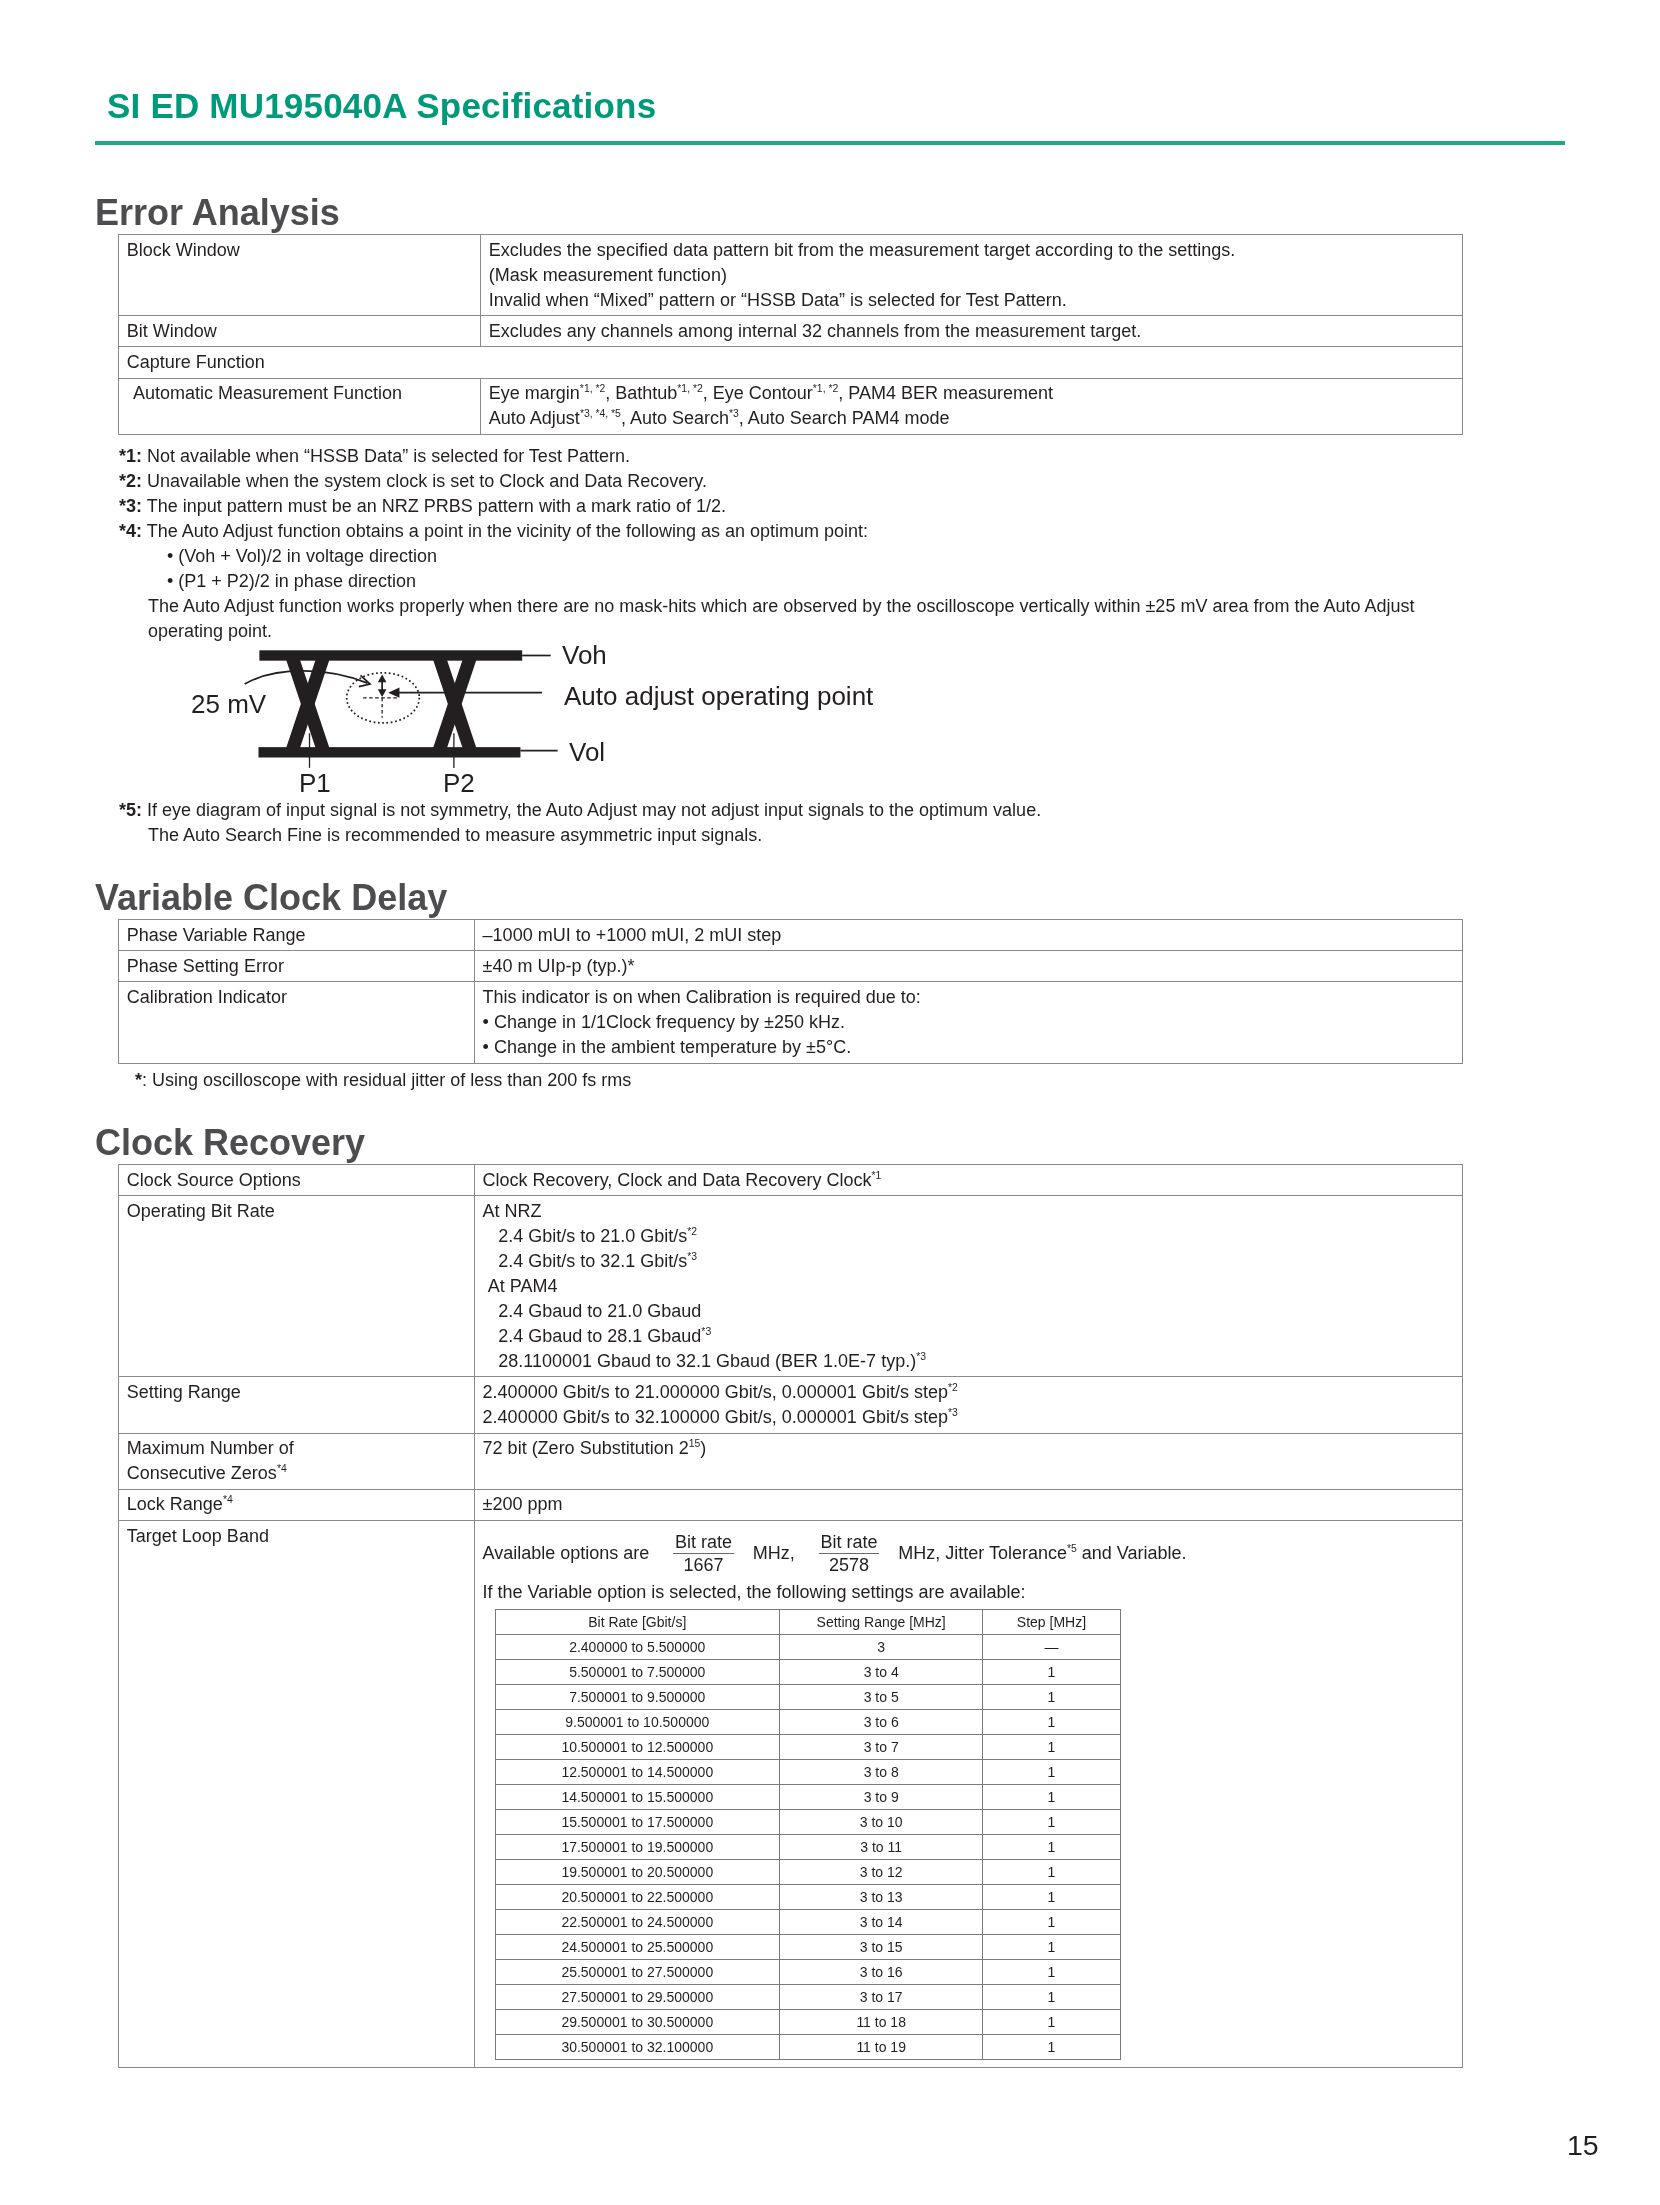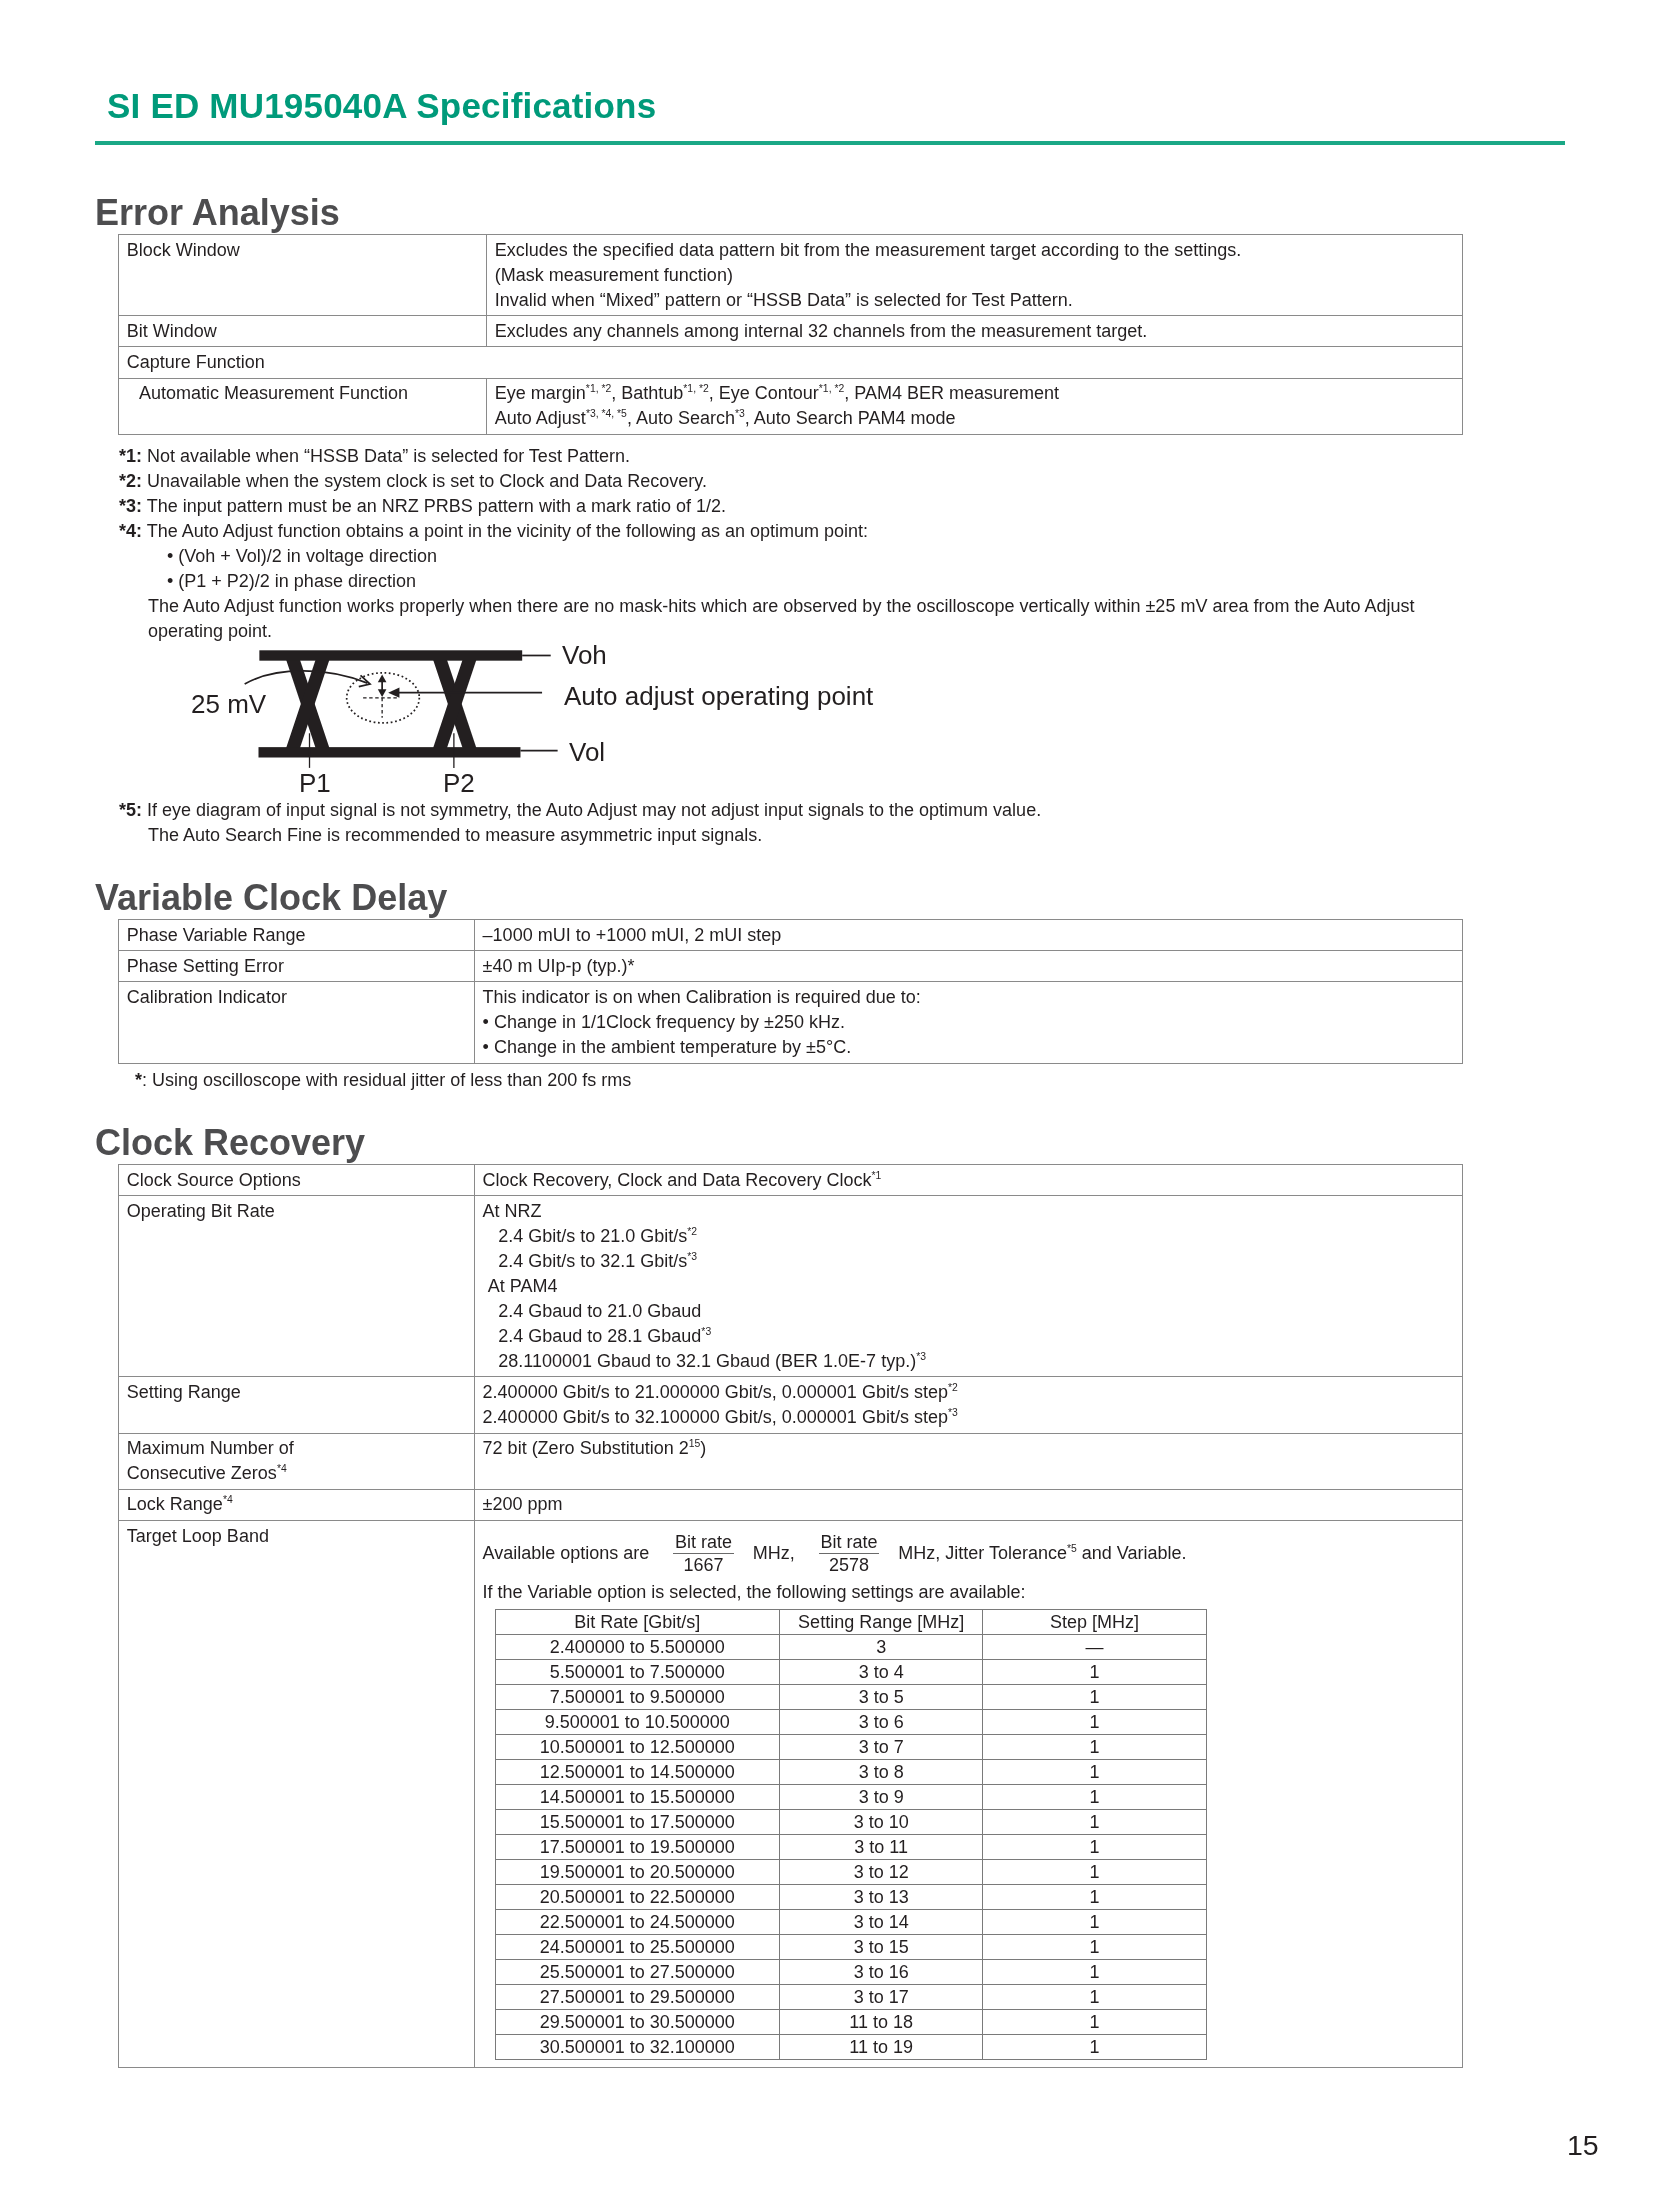--- a/index.html
+++ b/index.html
@@ -20,39 +20,39 @@
     left: 95px; font-size: 36px; font-weight: bold; color: #4d4d4f;
   }
   table.spec {
     position: absolute; left: 118px; width: 1345px;
     border-collapse: collapse; font-size: 18px; line-height: 25px;
   }
   table.spec td {
     border: 1.7px solid #8a8a8a; vertical-align: top; padding: 2.6px 7px 2.6px 7.8px;
   }
   table.spec td.k { width: 340px; }
-  table.spec td.k.indent { padding-left: 20px; }
+  table.spec td.k.indent { padding-left: 14px; }
   sup { font-size: 10.4px; line-height: 0; vertical-align: 7px; }
   .fn {
     left: 119px; font-size: 18px; line-height: 25px; white-space: nowrap;
   }
   .fn .star { font-weight: bold; }
   .fn-indent { padding-left: 29px; }
   .fn-indent2 { padding-left: 48px; }
   .eye-label { font-size: 26px; }
   .pn { font-size: 28.5px; color: #231f20; }
   .sub { padding-left: 15.6px; }
   .frac {
     display: inline-block; vertical-align: middle; text-align: center;
     margin: 0 19px; line-height: 22.5px;
   }
   .frac .num { display: block; border-bottom: 1.7px solid #6a6a6a; padding: 0 1.7px; }
   .frac .den { display: block; }
   table.inner {
-    border-collapse: collapse; font-size: 18px; margin: 3.5px 0 5.2px 12px; width: 712px;
+    border-collapse: collapse; font-size: 14px; margin: 3.5px 0 5.2px 12px; width: 626px;
   }
   table.inner td, table.inner th {
     border: 1.7px solid #7a7a7a; text-align: center; font-weight: normal;
     height: 24px; padding: 0 5.2px; line-height: 24px;
   }
   table.inner .c1 { width: 273px; }
   table.inner .c2 { width: 192px; }
 </style>
 </head>
 <body>

